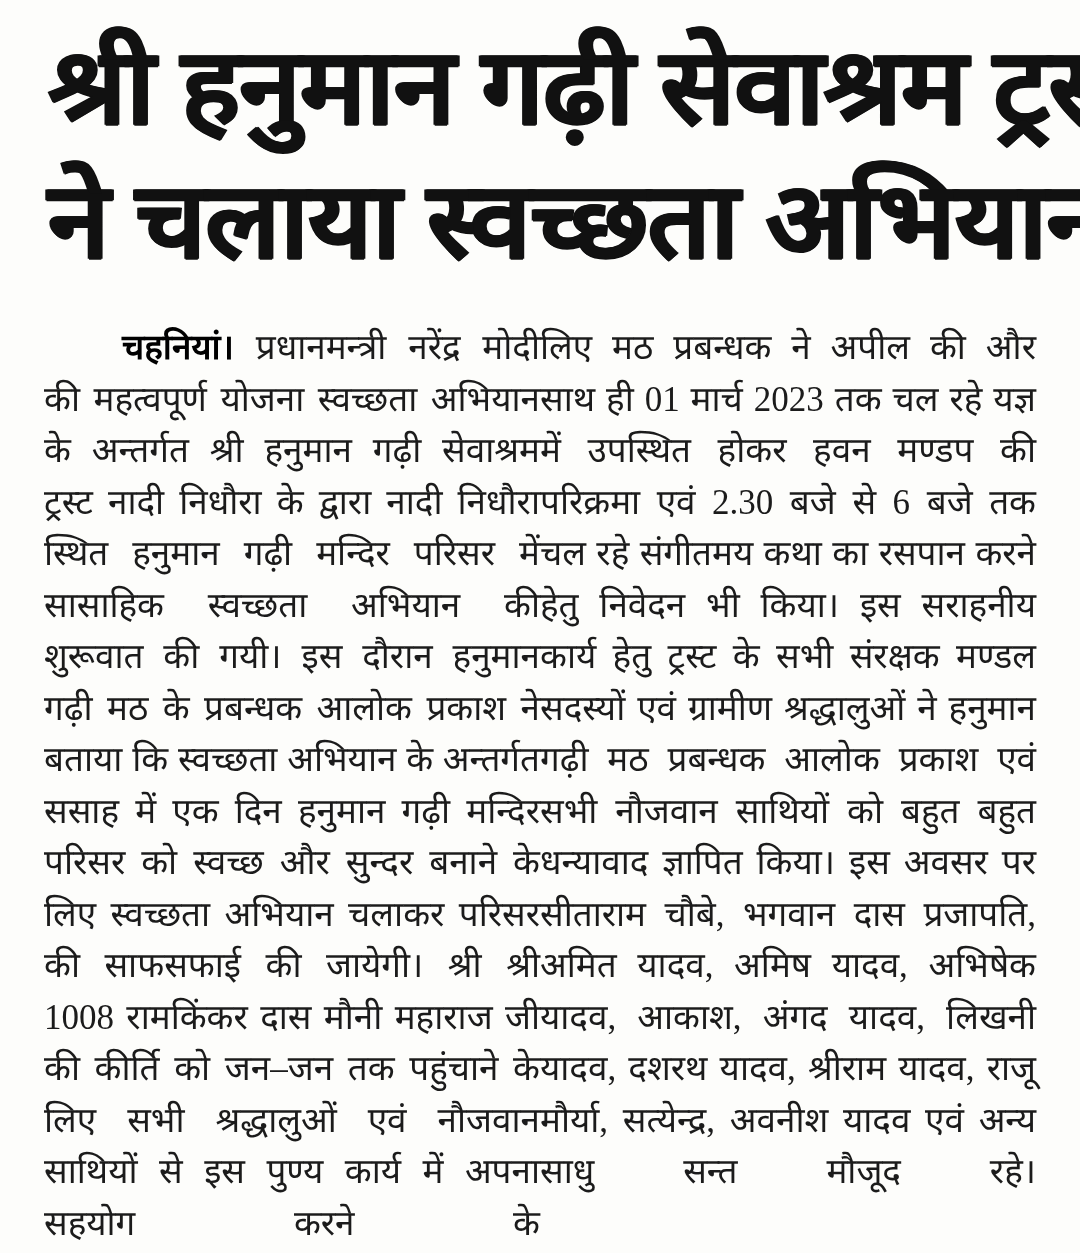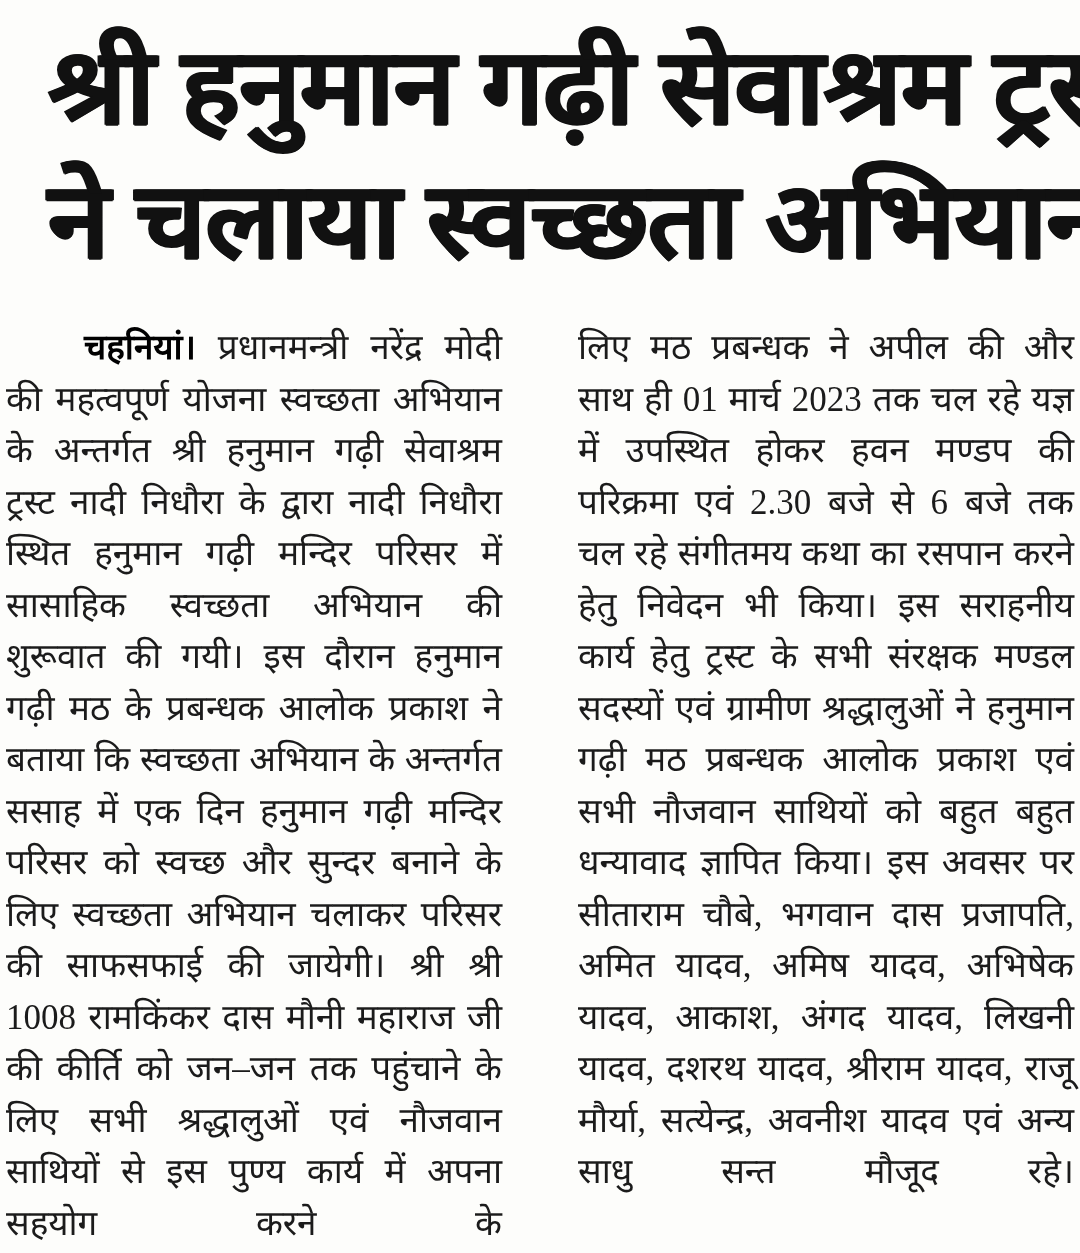--- a/index.html
+++ b/index.html
@@ -55,21 +55,21 @@
   
   .body-area {
     position: absolute;
     left: 0;
     top: 322px;
     width: 1080px;
     height: 931px;
     padding: 0 6px;
     box-sizing: border-box;
     display: flex;
-    justify-content: space-between;
+    justify-content: center;
     align-items: flex-start;
   }
   .col {
     width: 496px;
   }
   .col p {
     margin: 0;
     color: #1b1b1b;
     font-size: 35px;
     line-height: 51.5px;

